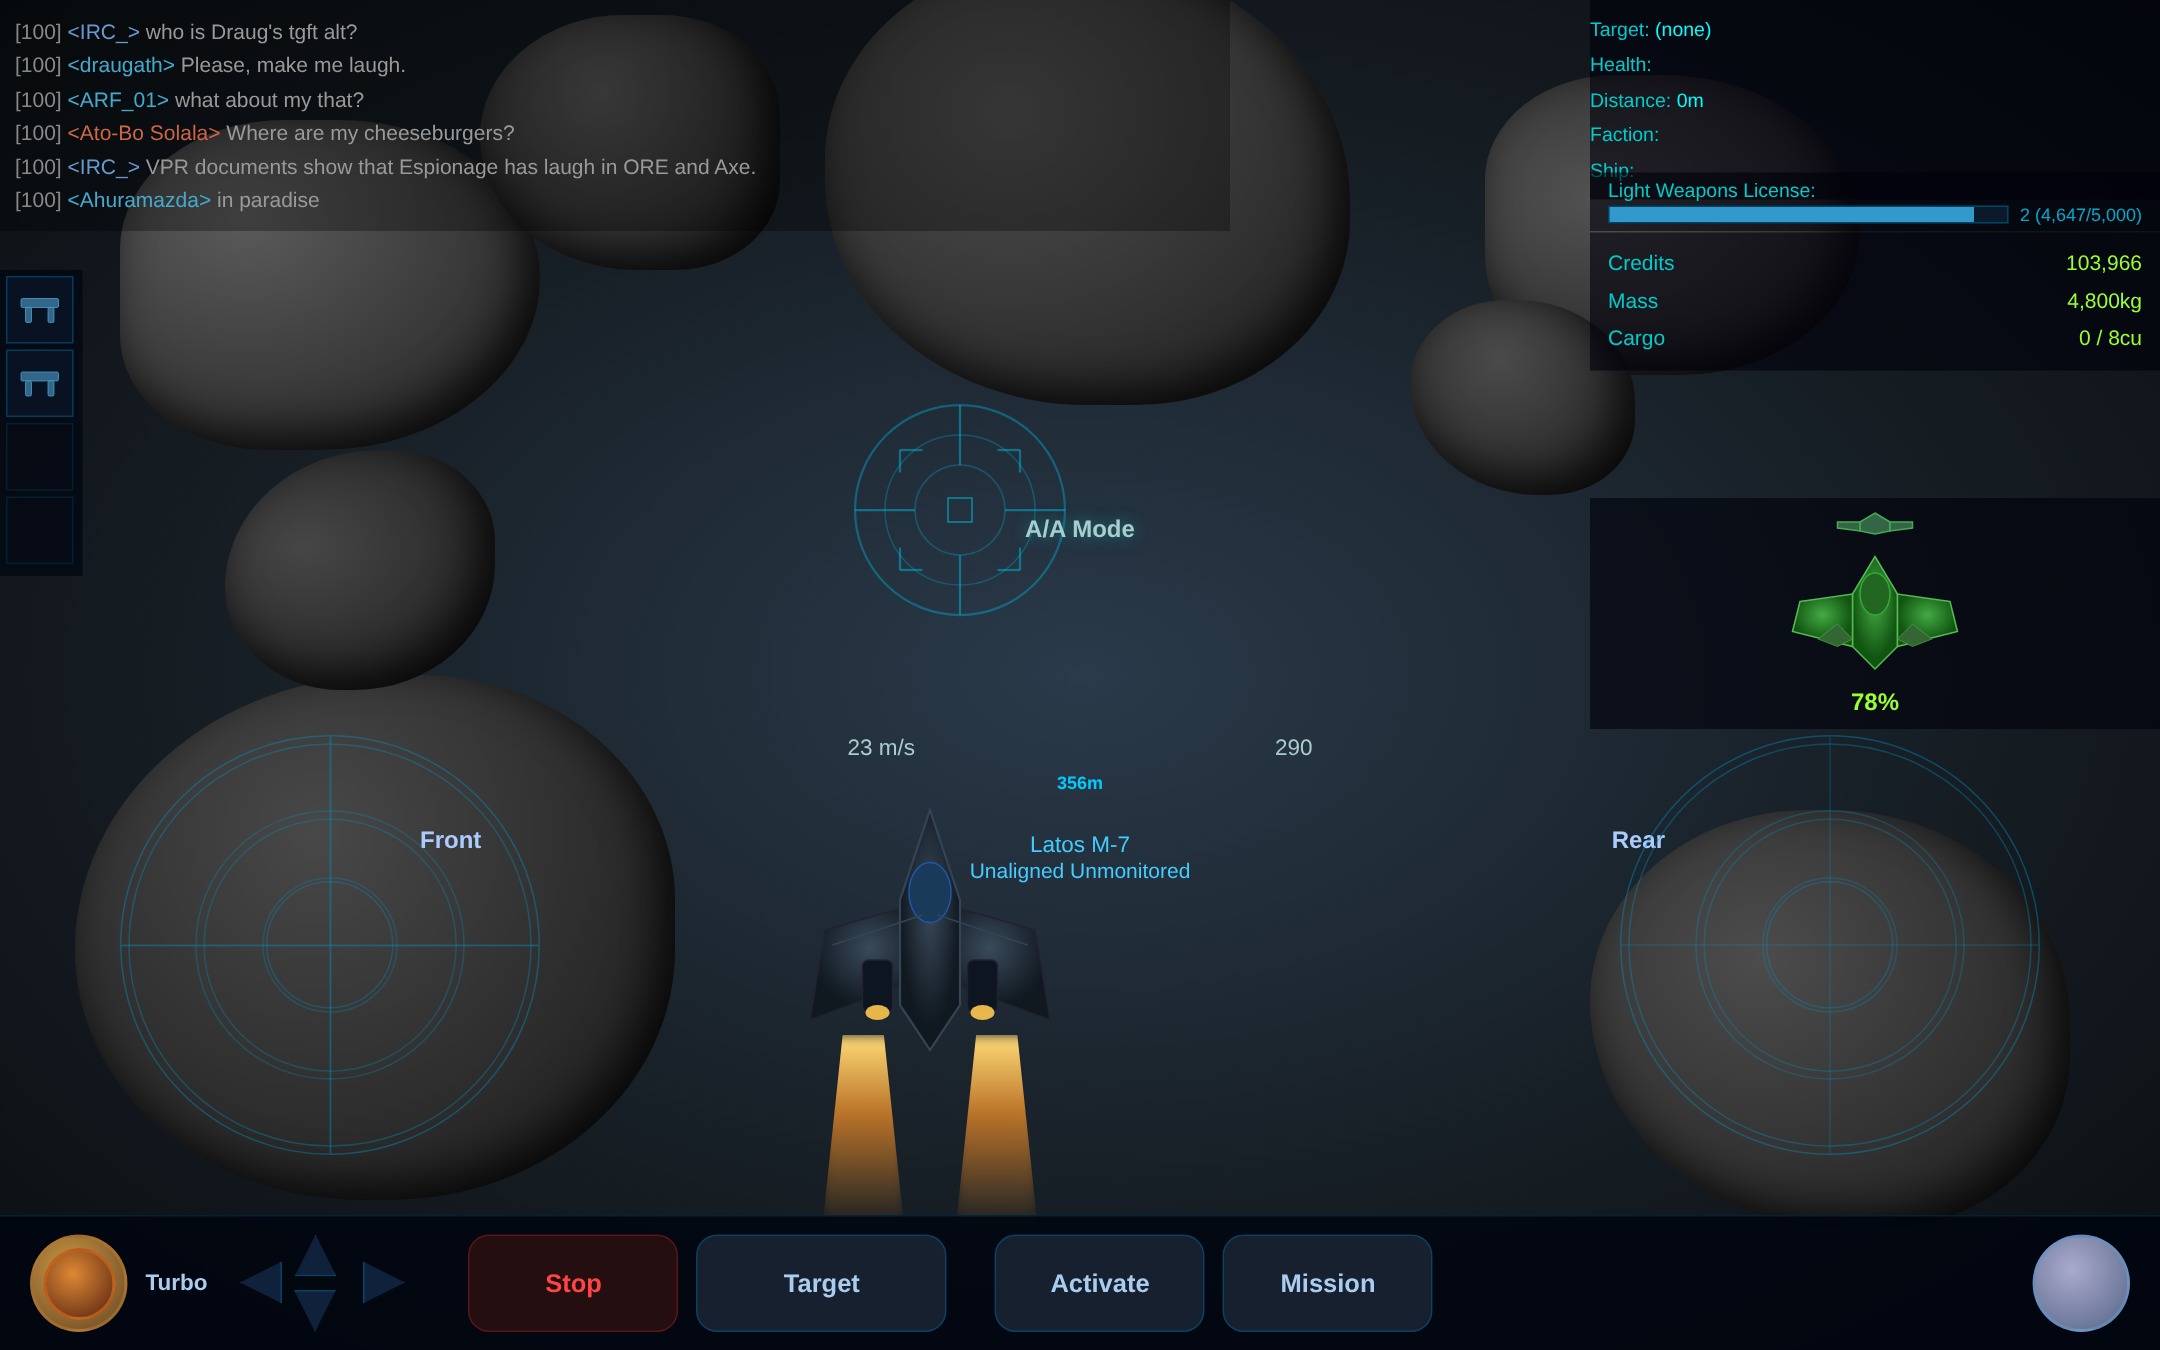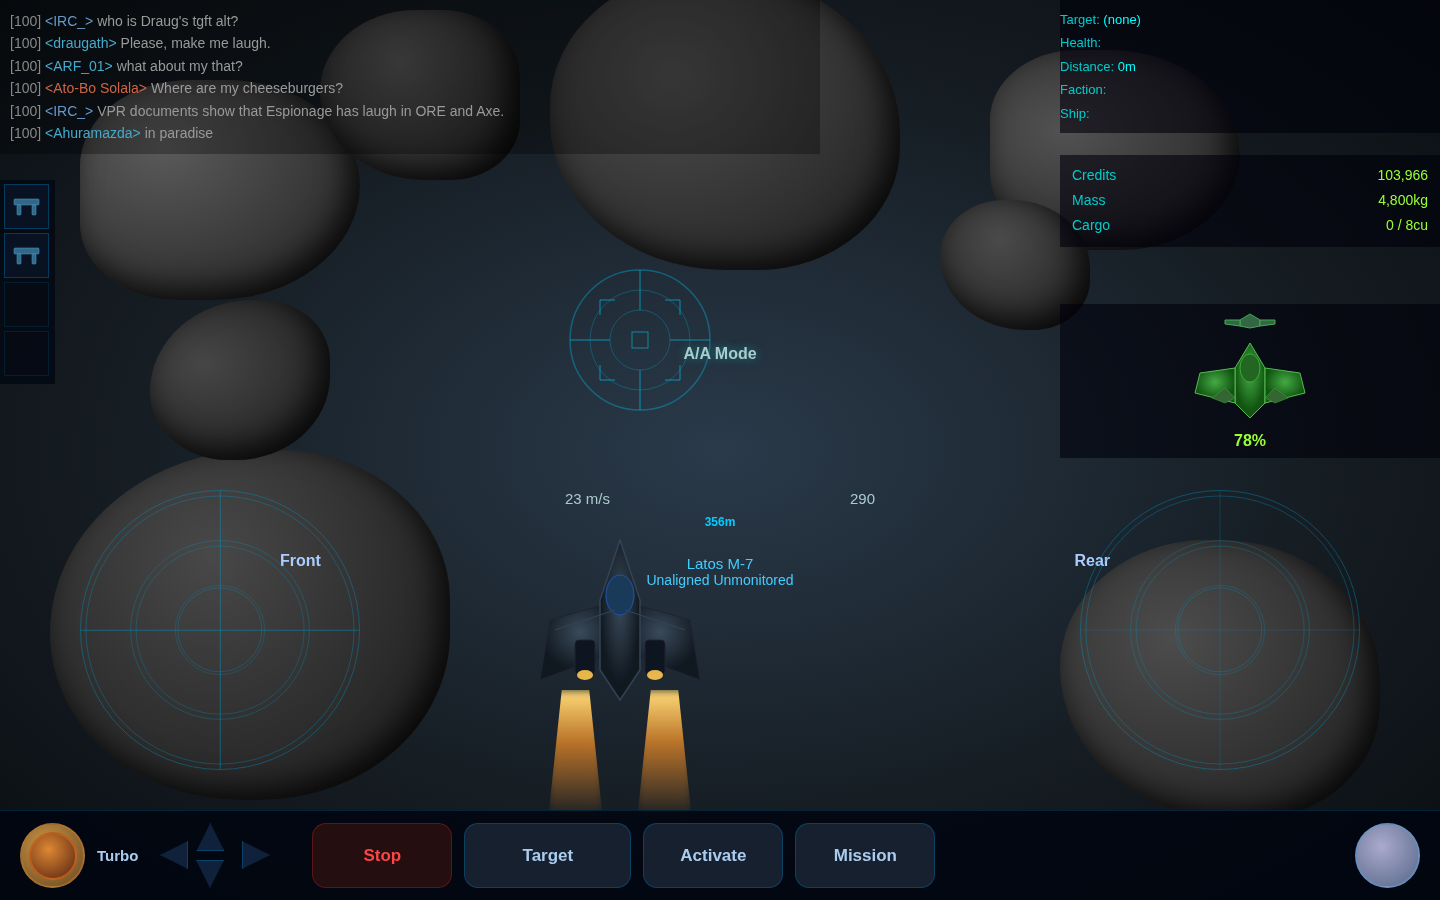--- a/index.html
+++ b/index.html
@@ -145,21 +145,21 @@
       text-align: right;
     }
     .stat-label {
       color: #00cccc;
       float: left;
     }
 
     
     #ship-icon-panel {
       position: absolute;
-      top: 304px;
+      top: 332px;
       right: 0;
       width: 380px;
       padding: 8px 12px;
       background: rgba(0,0,10,0.6);
       display: flex;
       flex-direction: column;
       align-items: center;
     }
 
     
@@ -330,20 +330,21 @@
       background: rgba(25,35,50,0.9);
       color: #aaccee;
       border: 1px solid rgba(0,100,150,0.5);
     }
 
     #btn-activate {
       width: 140px;
       background: rgba(25,35,50,0.9);
       color: #aaccee;
       border: 1px solid rgba(0,100,150,0.5);
+      margin-left: 20px;
     }
 
     #btn-mission {
       width: 140px;
       background: rgba(25,35,50,0.9);
       color: #aaccee;
       border: 1px solid rgba(0,100,150,0.5);
     }
 
     
@@ -574,20 +575,29 @@
       <span class="target-label">Distance: </span><span class="target-value">0m</span>
     </div>
     <div class="target-row">
       <span class="target-label">Faction: </span>
     </div>
     <div class="target-row">
       <span class="target-label">Ship: </span>
     </div>
   </div>
 
+  <div id="license-bar-container">
+    <span class="license-label">Light Weapons License:</span>
+    <div class="license-bar-row">
+      <div class="license-bar-bg">
+        <div class="license-bar-fill" style="width: 92%;"></div>
+      </div>
+      <span class="license-text">2 (4,647/5,000)</span>
+    </div>
+  </div>
 
   <div id="stats-panel">
     <div class="stat-row">
       <span class="stat-label">Credits</span>
       <span>103,966</span>
     </div>
     <div class="stat-row">
       <span class="stat-label">Mass</span>
       <span>4,800kg</span>
     </div>

